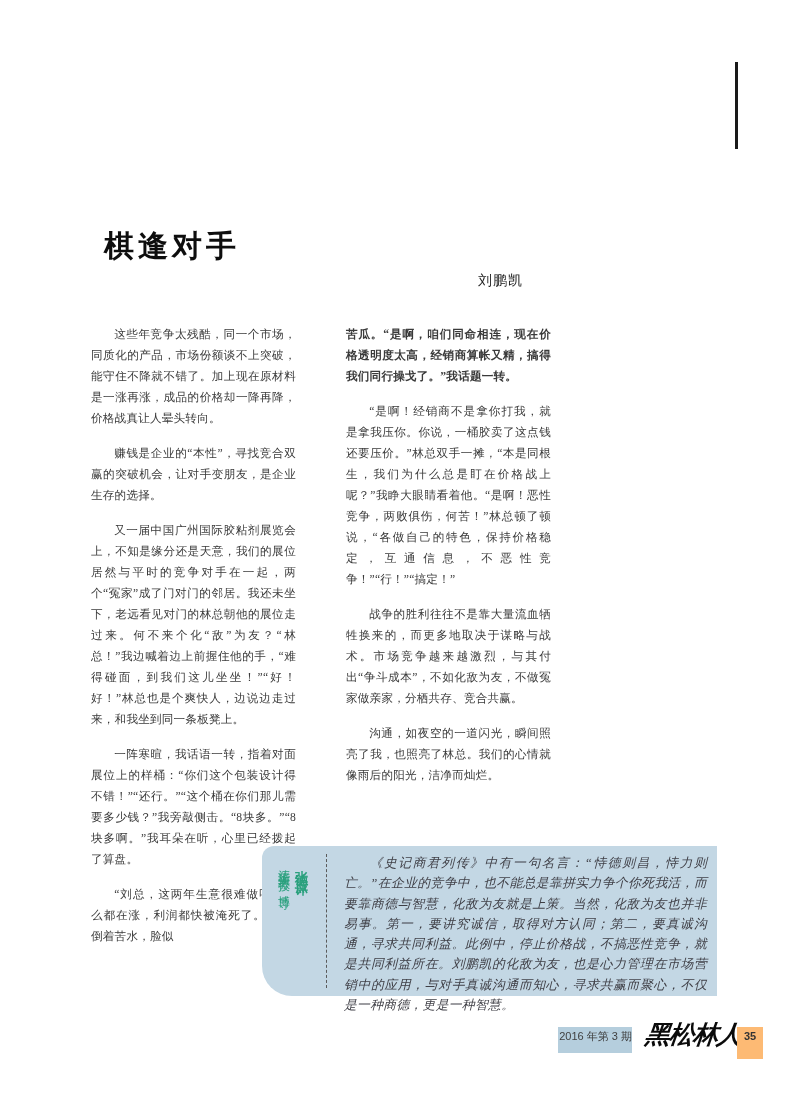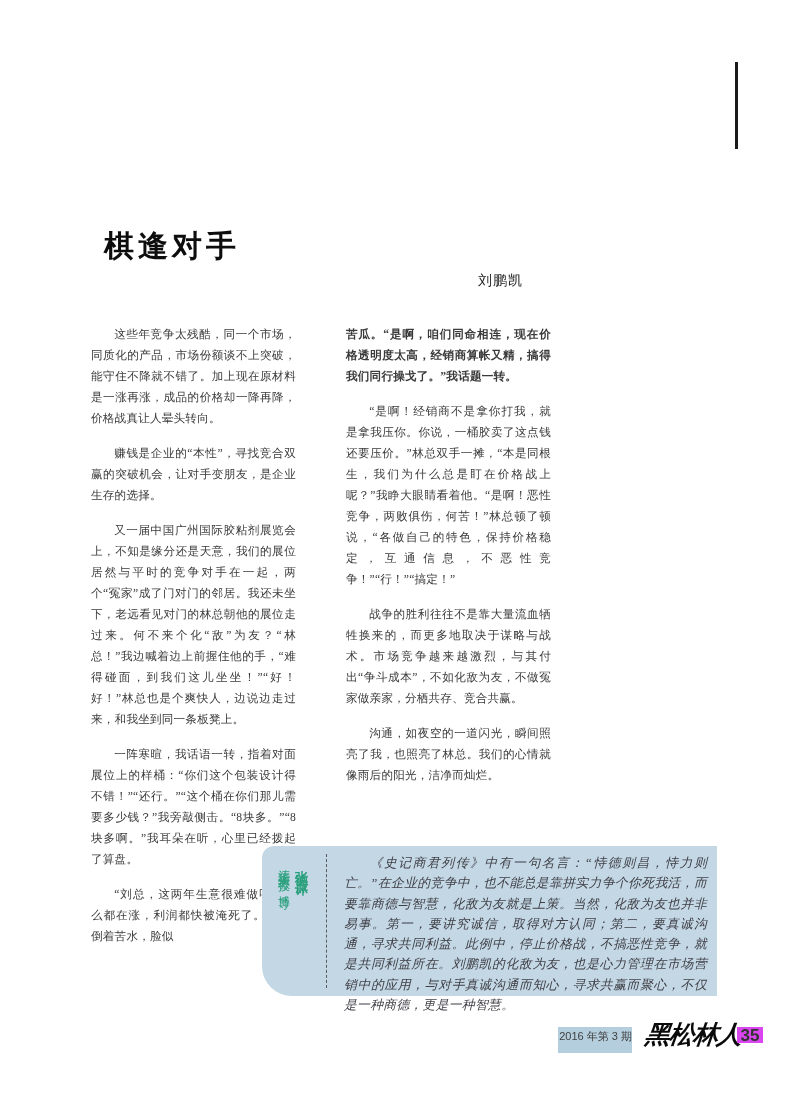--- a/index.html
+++ b/index.html
@@ -78,24 +78,24 @@
     font-size:11px;line-height:18px;text-align:right;white-space:nowrap;
   }
   .footer-logo{
     position:absolute;left:645px;top:1018px;width:92px;height:34px;
     font-family:"Liberation Serif","DejaVu Serif",serif;
     font-weight:900;font-style:italic;font-size:25px;line-height:34px;
     letter-spacing:-1px;color:#0a0a0a;text-align:center;
     transform:skewX(-6deg);white-space:nowrap;
   }
   .footer-page{
-    position:absolute;left:737px;top:1027px;width:26px;height:16px;
-    background:#d946ef;color:#333;
+    position:absolute;left:737px;top:1027px;width:26px;height:32px;
+    background:#fdba74;color:#333;
     font-family:"Liberation Sans","DejaVu Sans",sans-serif;
-    font-weight:bold;font-size:17px;line-height:18px;text-align:center;
+    font-weight:bold;font-size:11px;line-height:18px;text-align:center;
   }
 </style>
 </head>
 <body>
 
 <div class="page">
 
   <div class="hdr-bar"></div>
 
   <div class="art-title">棋逢对手</div>

